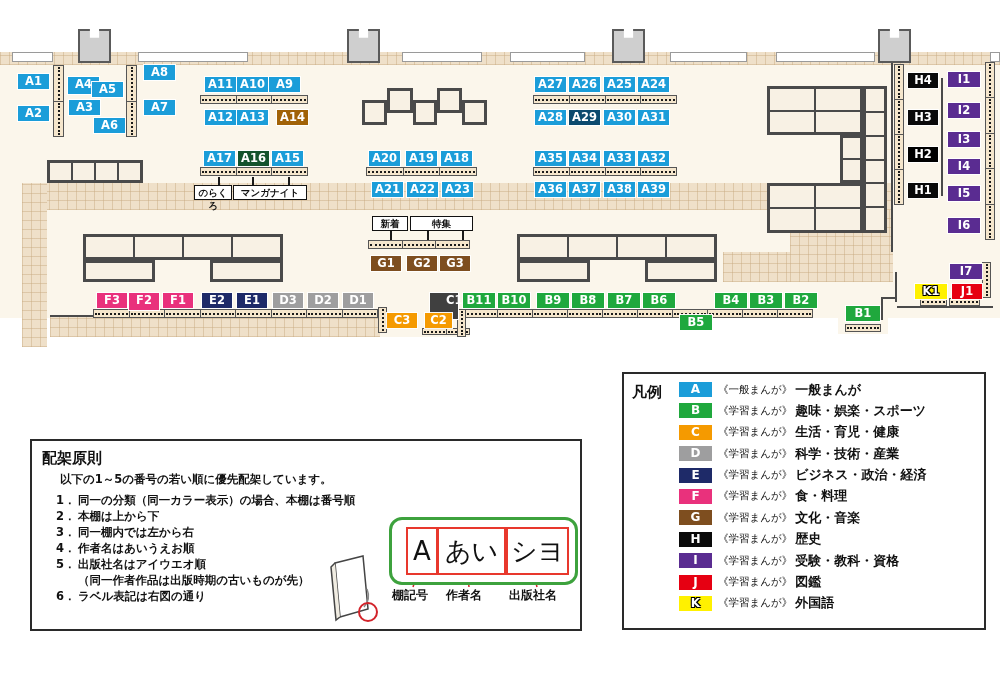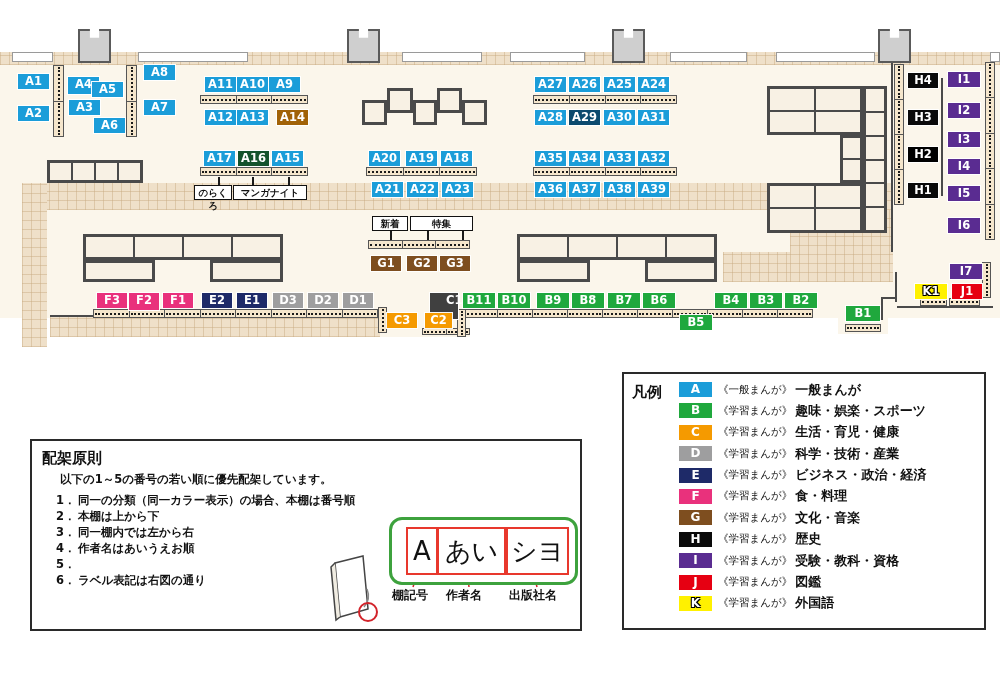--- a/index.html
+++ b/index.html
@@ -427,20 +427,22 @@
         <div class="prow">
           <span class="pn">3．</span>
           <span class="pt">同一棚内では左から右</span>
         </div>
         <div class="prow">
           <span class="pn">4．</span>
           <span class="pt">作者名はあいうえお順</span>
         </div>
         <div class="prow">
           <span class="pn">5．</span>
+          <span class="pt">出版社名はアイウエオ順
+（同一作者作品は出版時期の古いものが先）</span>
         </div>
         <div class="prow">
           <span class="pn">6．</span>
           <span class="pt">ラベル表記は右図の通り</span>
         </div>
       </div>
 
     <svg class="psvg" width="548" height="188" viewBox="0 0 548 188">
       <path d="M303,122 L331,115 L336,168 L308,176 Z" fill="#ffffff" stroke="#444" stroke-width="1.5"></path>
       <path d="M303,122 L299,126 L304,179 L308,176" fill="#f0ece2" stroke="#444" stroke-width="1.5"></path>

